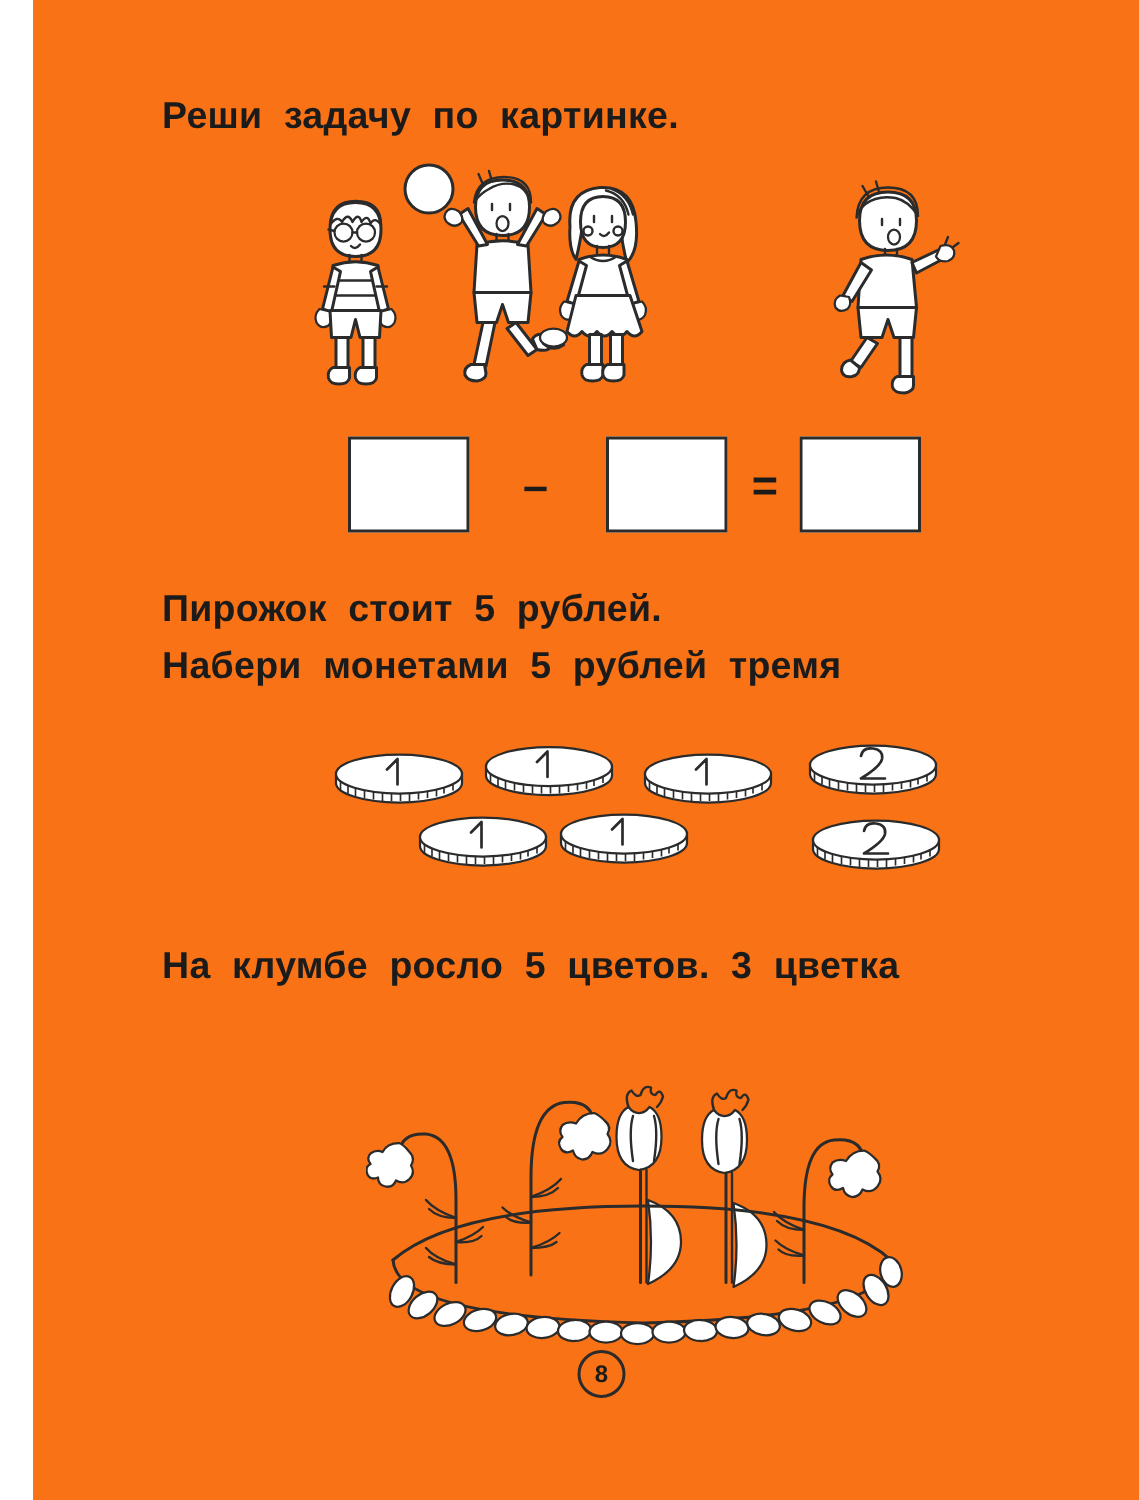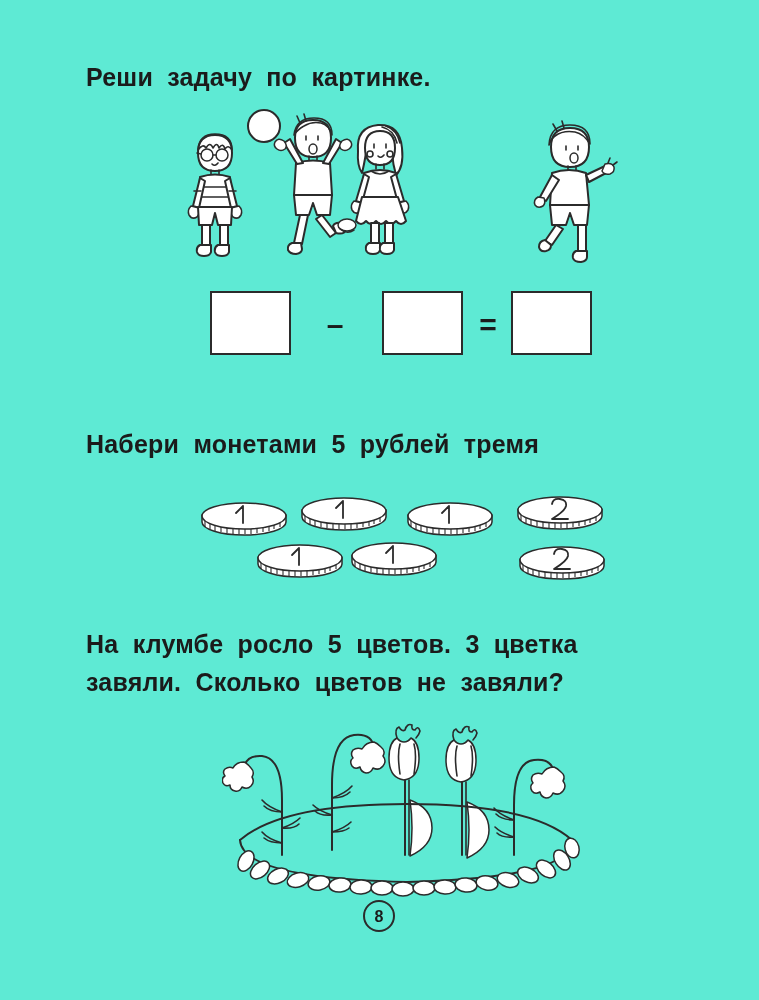--- a/index.html
+++ b/index.html
@@ -11,21 +11,22 @@
     width: 759px;
     height: 1000px;
     position: relative;
     font-family: "Liberation Sans", sans-serif;
     color: #1a1a1a;
     overflow: hidden;
   }
   .page {
     position: absolute;
     inset: 0;
-    background: #5eead4;
+    background: #f97316;
+    margin-left: 22px;
   }
 
   
   .task-text {
     position: absolute;
     font-weight: bold;
     font-size: 25px;
     line-height: 38px;
     letter-spacing: 0.2px;
     color: #1b1b1b;
@@ -281,20 +282,21 @@
   </div>
 
   <div id="equation-row">
     <div class="eq-box" id="eq-box-1"></div>
     <div class="eq-op" id="eq-minus">–</div>
     <div class="eq-box" id="eq-box-2"></div>
     <div class="eq-op" id="eq-equals">=</div>
     <div class="eq-box" id="eq-box-3"></div>
   </div>
 
+  <div class="task-text" id="task2-line1">Пирожок  стоит  5  рублей.</div>
   <div class="task-text" id="task2-line2">Набери  монетами  5  рублей  тремя</div>
 
   <div class="illus" id="illus-coins">
     <svg width="430" height="100" viewBox="0 0 430 100">
       <defs>
 
         <g id="coin-one">
           <path class="fillw-thin" d="M2 12 L2 19 a42 13 0 0 0 84 0 L86 12 Z"></path>
           <g stroke="#2b2b2b" stroke-width="1.1" fill="none">
             <path d="M5 17 L5 24"></path>
@@ -357,21 +359,20 @@
       <g>
           <use href="#coin-one" x="162" y="48"></use>
         </g>
       <g>
           <use href="#coin-two" x="330" y="52"></use>
         </g>
     </svg>
   </div>
 
   <div class="task-text" id="task3-line1">На  клумбе  росло  5  цветов.  3  цветка</div>
-  <div class="task-text" id="task3-line2">завяли.  Сколько  цветов  не  завяли?</div>
 
   <div class="illus" id="illus-flowers">
     <svg width="370" height="200" viewBox="0 0 370 200">
 
       <g>
         <path class="ln" d="M60 155 L60 100 Q60 58 40 56 Q24 55 22 68"></path>
         <path class="fillw-thin" d="M22 62 q-8 0 -11 6 q-4 -2 -8 1 q-3 3 0 7 q-4 2 -2 7 q2 4 7 2 q0 5 5 6 q5 1 7 -4 q5 3 9 -1 q4 -4 1 -9 q3 -5 -1 -9 q-4 -5 -7 -6 z"></path>
         <path class="ln-thin" d="M60 112 q-14 -5 -20 -12"></path>
         <path class="ln-thin" d="M60 112 q-12 0 -18 -6"></path>
         <path class="ln-thin" d="M60 128 q12 -4 18 -10"></path>

